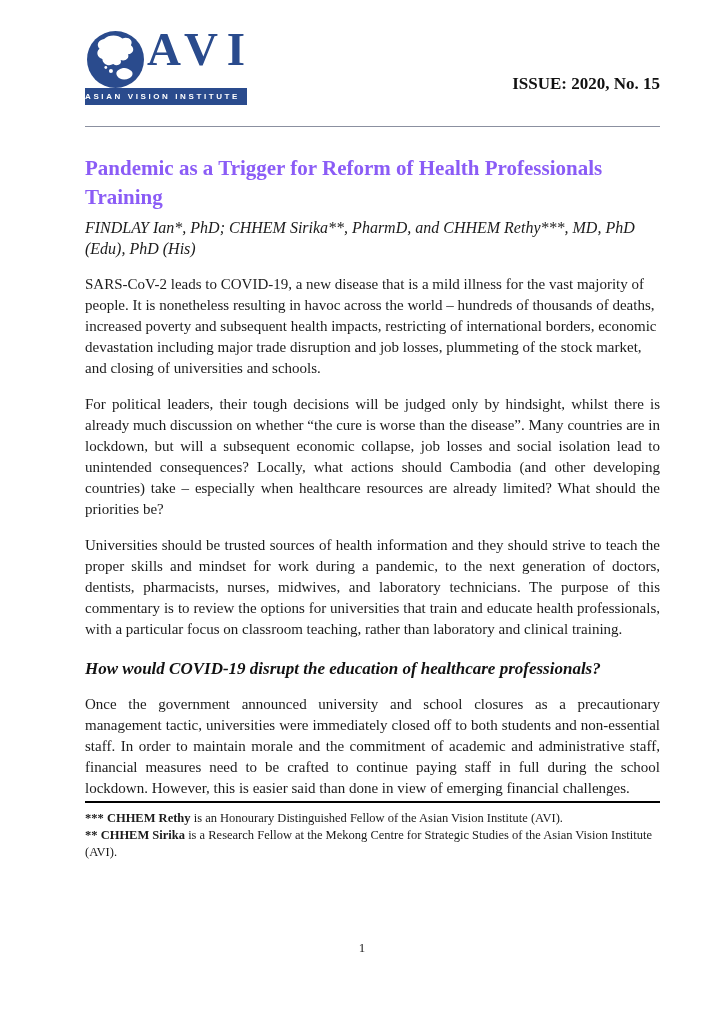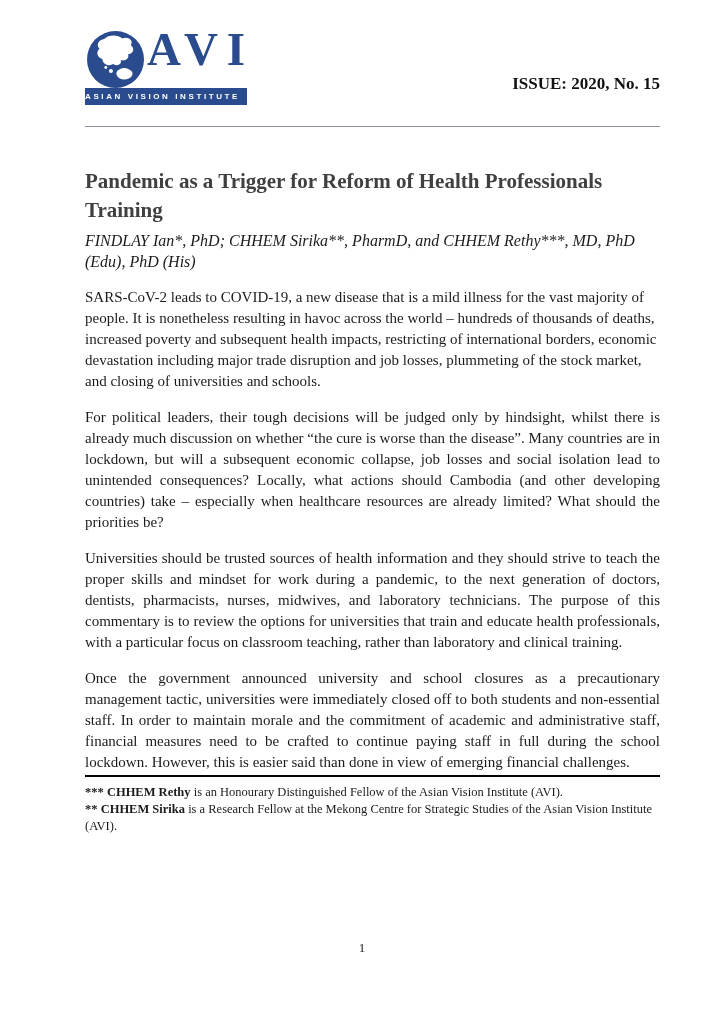--- a/index.html
+++ b/index.html
@@ -87,25 +87,25 @@
   }
   .dateline sup { font-size: 9px; }
   .rule {
     border: none;
     border-top: 1.5px solid #8b90a0;
     margin-top: 18px;
   }
 
   
   .article-title {
-    margin-top: 40px;
+    margin-top: 27px;
     font-size: 21px;
     font-weight: bold;
     line-height: 1.38;
-    color: #404040;
+    color: #8b5cf6;
   }
   .authors {
     margin-top: 5px;
     font-size: 16px;
     font-style: italic;
     line-height: 1.32;
   }
   .body-para {
     margin-top: 15px;
     font-size: 15px;
@@ -176,20 +176,21 @@
     <h2 class="article-title">Pandemic as a Trigger for Reform of Health Professionals Training</h2>
 
     <p class="authors">FINDLAY Ian*, PhD; CHHEM Sirika**, PharmD, and CHHEM Rethy***, MD, PhD (Edu), PhD (His)</p>
 
     <p class="body-para align-left">SARS-CoV-2 leads to COVID-19, a new disease that is a mild illness for the vast majority of people. It is nonetheless resulting in havoc across the world – hundreds of thousands of deaths, increased poverty and subsequent health impacts, restricting of international borders, economic devastation including major trade disruption and job losses, plummeting of the stock market, and closing of universities and schools.</p>
 
     <p class="body-para">For political leaders, their tough decisions will be judged only by hindsight, whilst there is already much discussion on whether “the cure is worse than the disease”. Many countries are in lockdown, but will a subsequent economic collapse, job losses and social isolation lead to unintended consequences? Locally, what actions should Cambodia (and other developing countries) take – especially when healthcare resources are already limited? What should the priorities be?</p>
 
     <p class="body-para">Universities should be trusted sources of health information and they should strive to teach the proper skills and mindset for work during a pandemic, to the next generation of doctors, dentists, pharmacists, nurses, midwives, and laboratory technicians. The purpose of this commentary is to review the options for universities that train and educate health professionals, with a particular focus on classroom teaching, rather than laboratory and clinical training.</p>
 
+    <h3 class="section-heading">How would COVID-19 disrupt the education of healthcare professionals?</h3>
 
     <p class="body-para">Once the government announced university and school closures as a precautionary management tactic, universities were immediately closed off to both students and non-essential staff. In order to maintain morale and the commitment of academic and administrative staff, financial measures need to be crafted to continue paying staff in full during the school lockdown. However, this is easier said than done in view of emerging financial challenges.</p>
   </article>
 
   <div class="footnote-sep"></div>
 
   <div class="footnotes">
     <p><span class="fn-bold">*** CHHEM Rethy</span><span> is an Honourary Distinguished Fellow of the Asian Vision Institute (AVI).</span></p>
     <p><span class="fn-bold">** CHHEM Sirika</span><span> is a Research Fellow at the Mekong Centre for Strategic Studies of the Asian Vision Institute (AVI).</span></p>
   </div>

